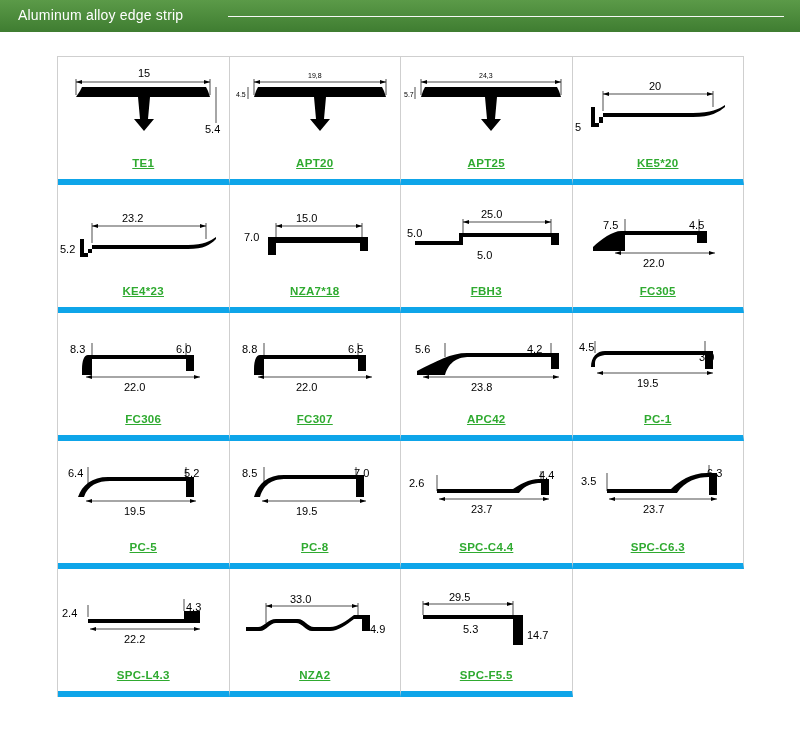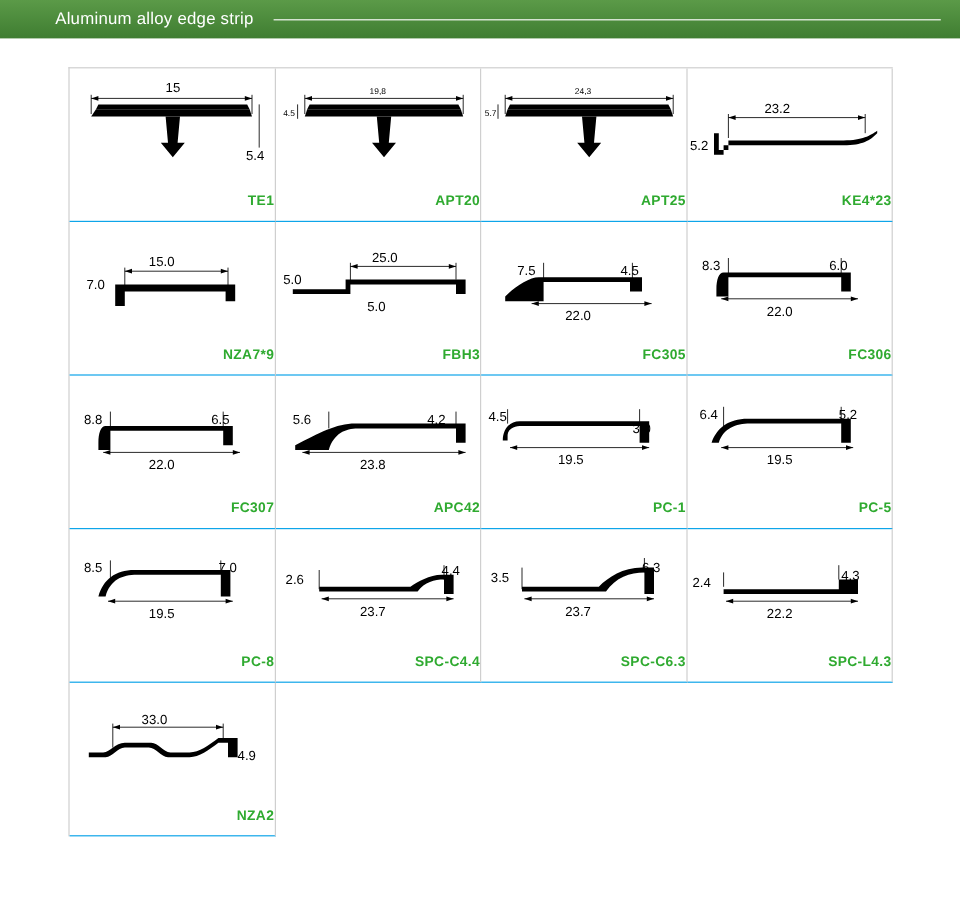--- a/index.html
+++ b/index.html
@@ -26,21 +26,20 @@
     background: linear-gradient(#5b9a48, #3f7d31);
   }
   .banner-title {
     position: absolute;
     left: 18px;
     top: 7px;
     color: #ffffff;
     font-size: 14px;
     letter-spacing: 0.2px;
     white-space: nowrap;
-    margin-left: 28px;
   }
   .banner-rule {
     position: absolute;
     left: 228px;
     top: 16px;
     width: 556px;
     height: 1px;
     background: #ffffff;
     opacity: 0.95;
   }
@@ -53,41 +52,42 @@
     display: grid;
     grid-template-columns: repeat(4, 171.5px);
     grid-auto-rows: 128px;
     border-top: 1px solid #cfcfcf;
     border-left: 1px solid #cfcfcf;
     background: #ffffff;
   }
   .cell {
     position: relative;
     border-right: 1px solid #cfcfcf;
-    border-bottom: 1px solid #0ea5e9;
+    border-bottom: 6px solid #0ea5e9;
     box-sizing: border-box;
     overflow: hidden;
   }
   .cell-art {
     position: absolute;
     left: 0;
     top: 4px;
     width: 100%;
     height: 94px;
   }
   .cell-label {
     position: absolute;
     left: 0;
     bottom: 10px;
     width: 100%;
-    text-align: right;
+    text-align: center;
     color: #2faa30;
     font-size: 11.5px;
     font-weight: bold;
     letter-spacing: 0.3px;
+    text-decoration: underline;
   }
   svg { display: block; }
   .dimtxt { font-family: "Liberation Sans", sans-serif; font-size: 11px; fill: #000; }
   .dimtxt.small { font-size: 7px; }
 </style>
 </head>
 <body>
 
 <div id="page">
 
@@ -148,20 +148,35 @@
           <path d="M20 21 L26 19 L26 23 Z" fill="#000"></path>
           <path d="M160 21 L154 19 L154 23 Z" fill="#000"></path>
           <text class="dimtxt small" x="78" y="17">24,3</text>
           <line x1="14" y1="26" x2="14" y2="38" stroke="#000" stroke-width="0.7"></line>
           <text class="dimtxt small" x="3" y="36">5.7</text>
         </svg>
       </div>
       <div class="cell-label">APT25</div>
     </div>
 
+    <div class="cell">
+      <div class="cell-art">
+        <svg viewBox="0 0 171 94" width="171" height="94">
+          <path d="M22 46 L22 62 L30 62 L30 52 L120 52 C138 52 146 48 152 44 L152 46 C146 51 138 56 120 56 L26 56 L26 66 L18 66 L18 46 Z" fill="#000"></path>
+          <line x1="30" y1="30" x2="30" y2="50" stroke="#000" stroke-width="0.7"></line>
+          <line x1="140" y1="30" x2="140" y2="46" stroke="#000" stroke-width="0.7"></line>
+          <line x1="30" y1="33" x2="140" y2="33" stroke="#000" stroke-width="0.7"></line>
+          <path d="M30 33 L36 31 L36 35 Z" fill="#000"></path>
+          <path d="M140 33 L134 31 L134 35 Z" fill="#000"></path>
+          <text class="dimtxt" x="76" y="29">20</text>
+          <text class="dimtxt" x="2" y="70">5</text>
+        </svg>
+      </div>
+      <div class="cell-label">KE5*20</div>
+    </div>
 
     <div class="cell">
       <div class="cell-art">
         <svg viewBox="0 0 171 94" width="171" height="94">
           <path d="M26 50 L26 64 L34 64 L34 56 L130 56 C146 56 152 52 158 48 L158 50 C152 56 146 60 130 60 L30 60 L30 68 L22 68 L22 50 Z" fill="#000"></path>
           <line x1="34" y1="34" x2="34" y2="54" stroke="#000" stroke-width="0.7"></line>
           <line x1="148" y1="34" x2="148" y2="50" stroke="#000" stroke-width="0.7"></line>
           <line x1="34" y1="37" x2="148" y2="37" stroke="#000" stroke-width="0.7"></line>
           <path d="M34 37 L40 35 L40 39 Z" fill="#000"></path>
           <path d="M148 37 L142 35 L142 39 Z" fill="#000"></path>
@@ -178,21 +193,21 @@
           <path d="M38 48 L38 66 L46 66 L46 54 L130 54 L130 62 L138 62 L138 48 Z" fill="#000"></path>
           <line x1="46" y1="34" x2="46" y2="52" stroke="#000" stroke-width="0.7"></line>
           <line x1="132" y1="34" x2="132" y2="52" stroke="#000" stroke-width="0.7"></line>
           <line x1="46" y1="37" x2="132" y2="37" stroke="#000" stroke-width="0.7"></line>
           <path d="M46 37 L52 35 L52 39 Z" fill="#000"></path>
           <path d="M132 37 L126 35 L126 39 Z" fill="#000"></path>
           <text class="dimtxt" x="66" y="33">15.0</text>
           <text class="dimtxt" x="14" y="52">7.0</text>
         </svg>
       </div>
-      <div class="cell-label">NZA7*9</div>
+      <div class="cell-label">NZA7*18</div>
     </div>
 
     <div class="cell">
       <div class="cell-art">
         <svg viewBox="0 0 171 94" width="171" height="94">
           <path d="M14 56 L62 56 L62 48 L150 48 L150 56 L158 56 L158 44 L58 44 L58 52 L14 52 Z" fill="#000"></path>
           <line x1="62" y1="30" x2="62" y2="46" stroke="#000" stroke-width="0.7"></line>
           <line x1="150" y1="30" x2="150" y2="44" stroke="#000" stroke-width="0.7"></line>
           <line x1="62" y1="33" x2="150" y2="33" stroke="#000" stroke-width="0.7"></line>
           <path d="M62 33 L68 31 L68 35 Z" fill="#000"></path>
@@ -385,15 +400,31 @@
           <line x1="36" y1="33" x2="128" y2="33" stroke="#000" stroke-width="0.7"></line>
           <path d="M36 33 L42 31 L42 35 Z" fill="#000"></path>
           <path d="M128 33 L122 31 L122 35 Z" fill="#000"></path>
           <text class="dimtxt" x="60" y="30">33.0</text>
           <text class="dimtxt" x="140" y="60">4.9</text>
         </svg>
       </div>
       <div class="cell-label">NZA2</div>
     </div>
 
+    <div class="cell">
+      <div class="cell-art">
+        <svg viewBox="0 0 171 94" width="171" height="94">
+          <path d="M22 46 L112 46 L112 72 L122 72 L122 42 L22 42 Z" fill="#000"></path>
+          <line x1="22" y1="28" x2="22" y2="42" stroke="#000" stroke-width="0.7"></line>
+          <line x1="112" y1="28" x2="112" y2="42" stroke="#000" stroke-width="0.7"></line>
+          <line x1="22" y1="31" x2="112" y2="31" stroke="#000" stroke-width="0.7"></line>
+          <path d="M22 31 L28 29 L28 33 Z" fill="#000"></path>
+          <path d="M112 31 L106 29 L106 33 Z" fill="#000"></path>
+          <text class="dimtxt" x="48" y="28">29.5</text>
+          <text class="dimtxt" x="62" y="60">5.3</text>
+          <text class="dimtxt" x="126" y="66">14.7</text>
+        </svg>
+      </div>
+      <div class="cell-label">SPC-F5.5</div>
+    </div>
 
   </div>
 </div>
 
 </body></html>

